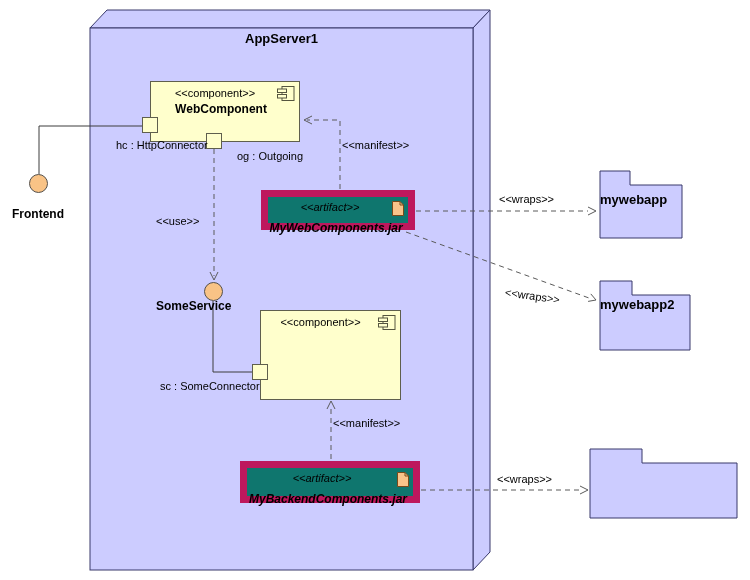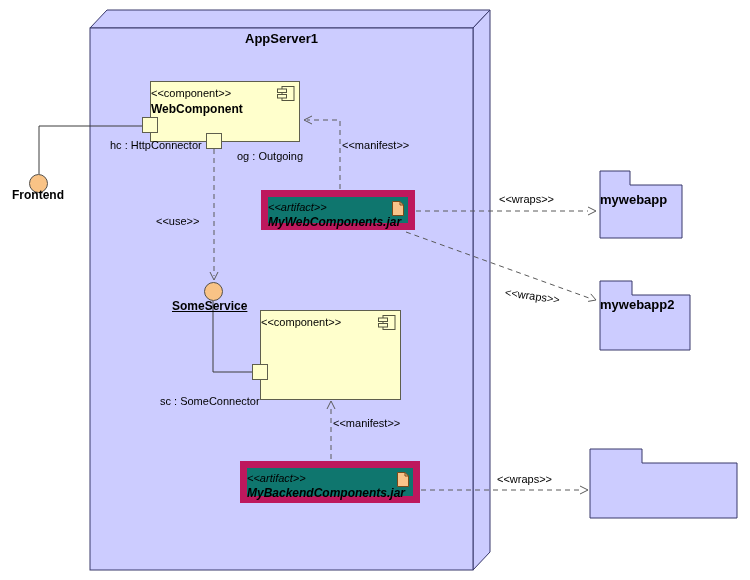--- a/index.html
+++ b/index.html
@@ -8,26 +8,26 @@
     font-family:"Liberation Sans","DejaVu Sans",sans-serif; color:#000;
     overflow:hidden;
   }
   .layer{position:absolute; left:0; top:0;}
   .label{position:absolute; font-size:11px; white-space:nowrap; line-height:12px;}
   .bold{font-weight:bold; font-size:12px;}
   .title{position:absolute; left:90px; top:31px; width:383px; text-align:center;
          font-weight:bold; font-size:13px;}
   .comp{position:absolute; box-sizing:border-box; background:#ffffcc;
         border:1px solid #5f5f4d;}
-  .stereo{text-align:left; font-size:11px; margin-top:5px; padding-right:20px;}
-  .cname{font-size:12px; font-weight:bold; margin-top:3px; padding-right:8px;}
+  .stereo{text-align:center; font-size:11px; margin-top:5px; padding-right:20px;}
+  .cname{text-align:center; font-size:12px; font-weight:bold; margin-top:3px; padding-right:8px;}
   .artifact{position:absolute; box-sizing:border-box; background:#0f766e;
         border:7px solid #be185d;font-style:italic;}
   .artifact .stereo{padding-right:16px; margin-top:4px;}
-  .artifact .cname{margin-top:2px; padding-right:4px;}
+  .artifact .cname{margin-top:8px; padding-right:4px;}
   .corner-icon{position:absolute; right:3px; top:3px;}
   .port{position:absolute; box-sizing:border-box; width:16px; height:16px;
         background:#ffffcc; border:1px solid #5f5f4d;}
   .ball{position:absolute; box-sizing:border-box; width:19px; height:19px;
         border-radius:50%; background:#f9c386; border:1px solid #55504a;}
   .pkg-label{position:absolute; font-weight:bold; font-size:13px;}
   .rot{transform:rotate(8deg); transform-origin:left top;}
 </style>
 </head>
 <body>
@@ -111,29 +111,29 @@
     <svg class="corner-icon" width="14" height="17" viewBox="0 0 14 17">
       <path d="M1.5,1.5 L9,1.5 L12.5,5 L12.5,15.5 L1.5,15.5 Z" fill="#f9c48a" stroke="#7a4a1a"></path>
       <path d="M9,1.5 L9,5 L12.5,5" fill="none" stroke="#7a4a1a"></path>
     </svg>
   </div>
 
   <div class="port" style="left:142px; top:117px;"></div>
   <div class="port" style="left:206px; top:133px;"></div>
   <div class="port" style="left:252px; top:364px;"></div>
 
-  <div class="label" style="left:110px;  top:139px;">hc : HttpConnector</div>
+  <div class="label" style="left:92px;  top:139px;padding-left:24px;">hc : HttpConnector</div>
   <div class="label" style="left:237px; top:150px;">og : Outgoing</div>
-  <div class="label" style="left:160px; top:395px;">sc : SomeConnector</div>
+  <div class="label" style="left:160px; top:380px;">sc : SomeConnector</div>
 
   <div class="ball" style="left:29px;  top:174px;"></div>
   <div class="ball" style="left:204px; top:282px;"></div>
 
-  <div class="label bold" style="left:12px;  top:189px;">Frontend</div>
-  <div class="label bold" style="left:172px; top:300px;text-decoration:underline;">SomeService</div>
+  <div class="label bold" style="left:12px;  top:208px;">Frontend</div>
+  <div class="label bold" style="left:156px; top:300px;">SomeService</div>
 
   <div class="label" style="left:156px; top:215px;text-align:center;">&lt;&lt;use&gt;&gt;</div>
   <div class="label" style="left:342px; top:139px;">&lt;&lt;manifest&gt;&gt;</div>
   <div class="label" style="left:333px; top:417px;">&lt;&lt;manifest&gt;&gt;</div>
   <div class="label" style="left:499px; top:193px;">&lt;&lt;wraps&gt;&gt;</div>
   <div class="label rot" style="left:506px; top:286px;">&lt;&lt;wraps&gt;&gt;</div>
   <div class="label" style="left:497px; top:473px;">&lt;&lt;wraps&gt;&gt;</div>
 
   <div class="pkg-label" style="left:600px; top:192px; width:82px;">mywebapp</div>
   <div class="pkg-label" style="left:600px; top:297px; width:90px;">mywebapp2</div>

